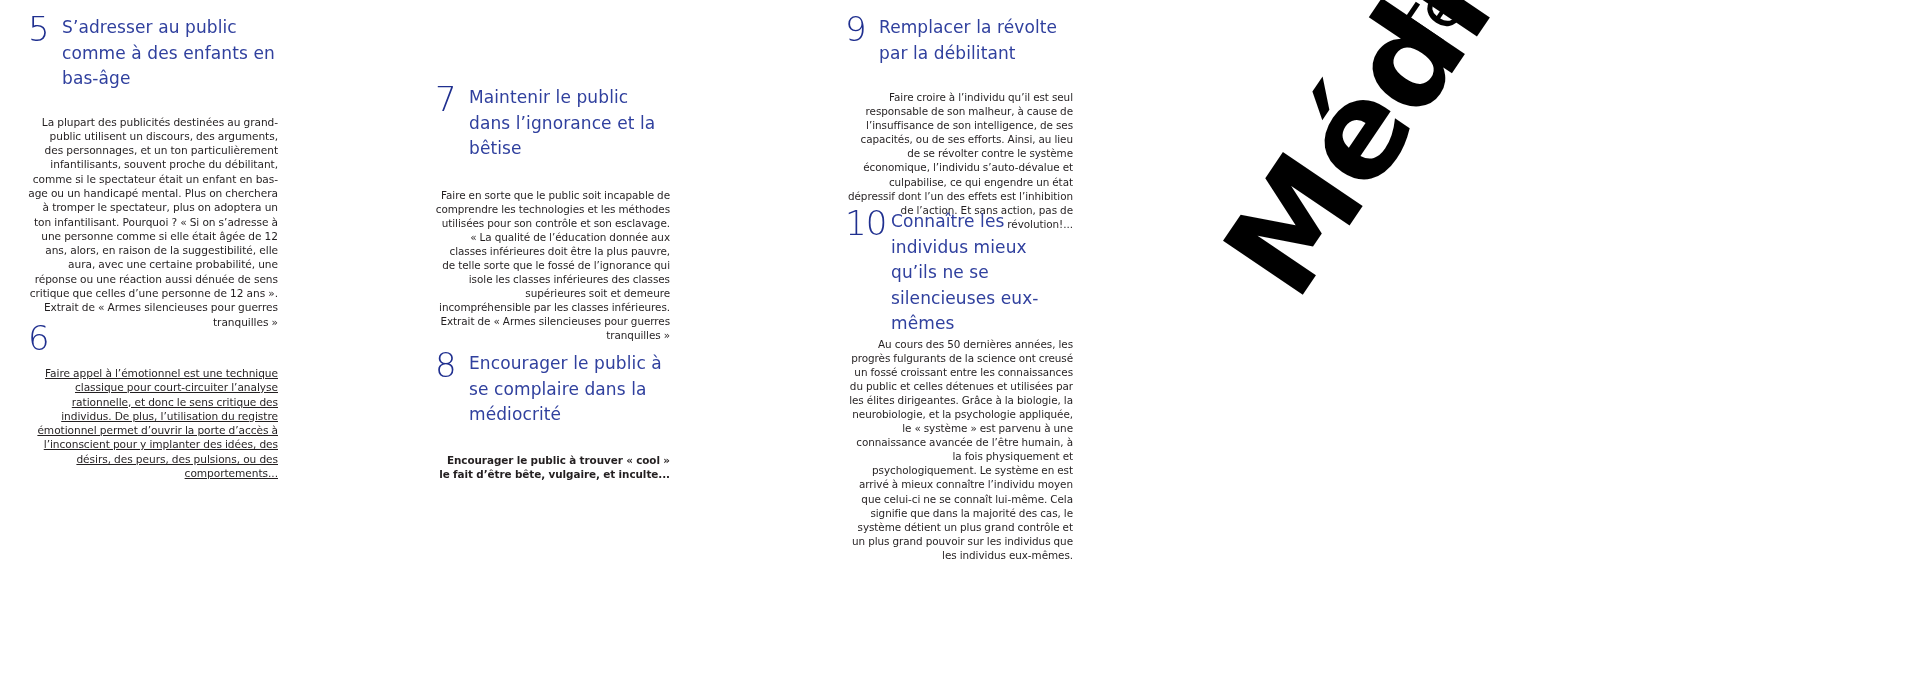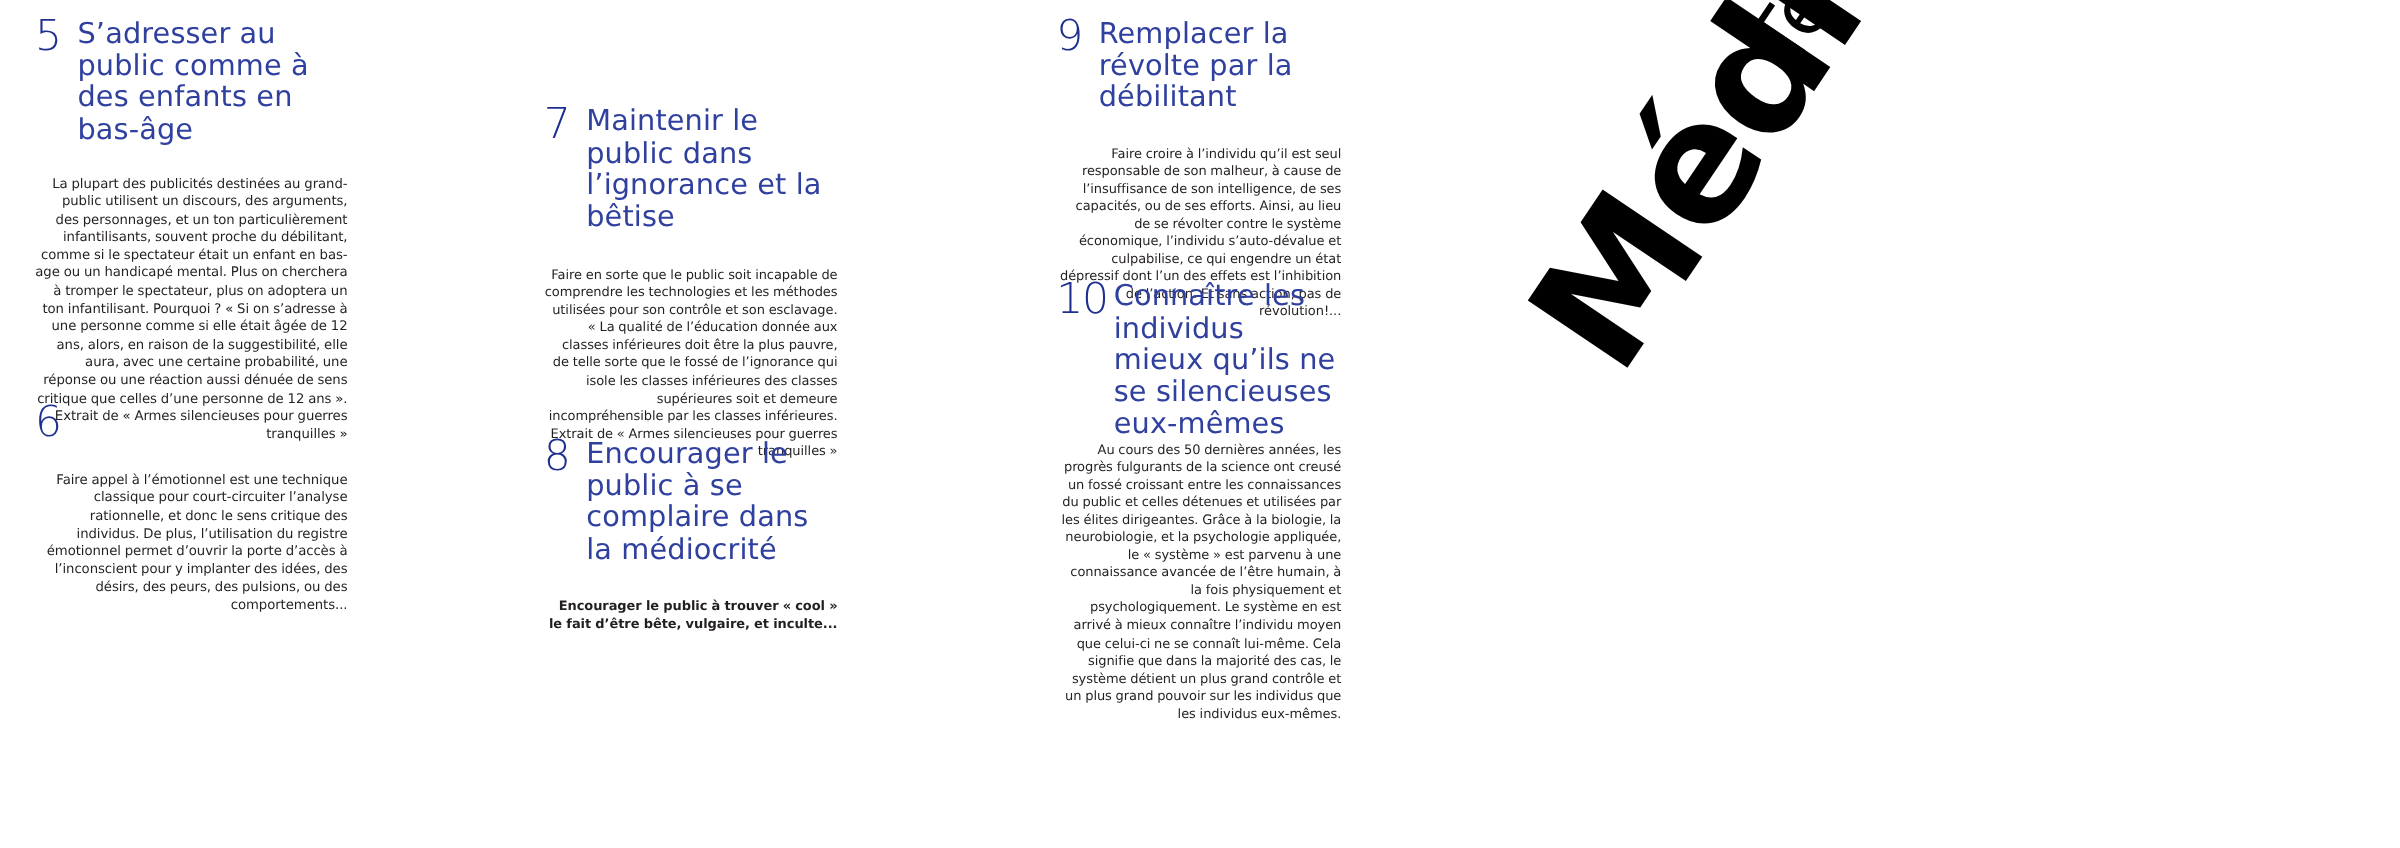--- a/index.html
+++ b/index.html
@@ -46,21 +46,21 @@
     color: #1f2f8f;
     flex: 0 0 auto;
     letter-spacing: -1px;
   }
   .num-w1 { width: 34px; }
   .num-w2 { width: 46px; }
 
   .entry-title {
     font-family: "DejaVu Sans", sans-serif;
     font-weight: 400;
-    font-size: 23px;
+    font-size: 17px;
     line-height: 25.5px;
     color: #30409e;
     letter-spacing: 0.1px;
     flex: 1 1 auto;
     padding-top: 1px;
   }
 
   
   .entry-body {
     font-family: "DejaVu Sans", sans-serif;
@@ -71,32 +71,32 @@
     letter-spacing: -0.05px;
     word-spacing: -0.2px;
   }
   #col-1 .entry-body { font-size: 10.6px; line-height: 14.3px; }
 
   
   #entry-5  { top: 14px; }
   #entry-5 .entry-body { margin-top: 23px; }
 
   #entry-6  { top: 323px; }
-  #entry-6 .entry-body { margin-top: 24px; }
+  #entry-6 .entry-body { margin-top: 13px; text-decoration: underline; }
 
   #entry-7  { top: 84px; }
   #entry-7 .entry-body { margin-top: 26px; }
 
   #entry-8  { top: 350px; }
   #entry-8 .entry-body { margin-top: 25px; font-weight: bold; }
 
   #entry-9  { top: 14px; }
   #entry-9 .entry-body { margin-top: 24px; }
 
-  #entry-10 { top: 224px; }
+  #entry-10 { top: 208px; }
   #entry-10 .entry-body { }
 
   
   #watermark {
     position: absolute;
     left: 1120px;
     top: 20px;
     width: 760px;
     height: 640px;
     pointer-events: none;

